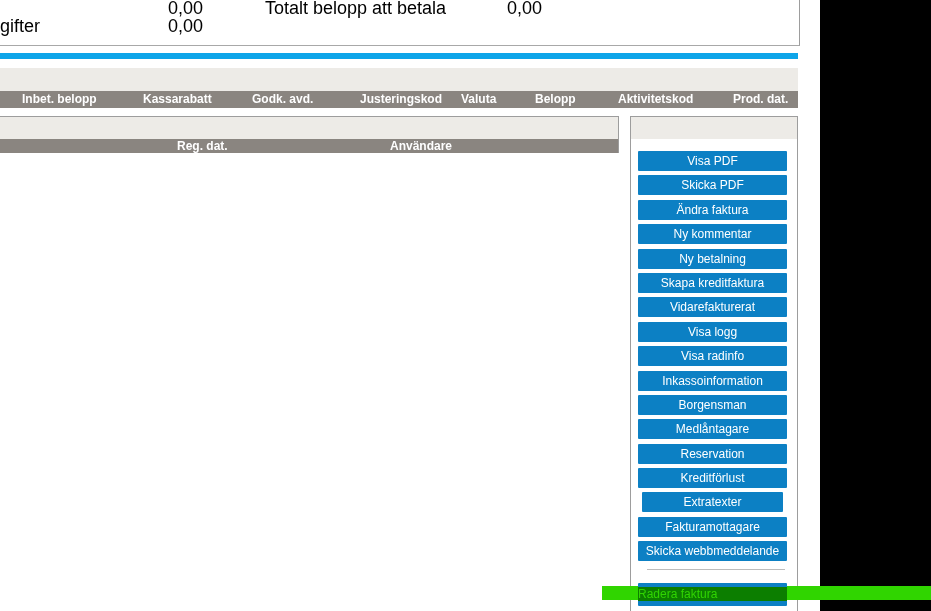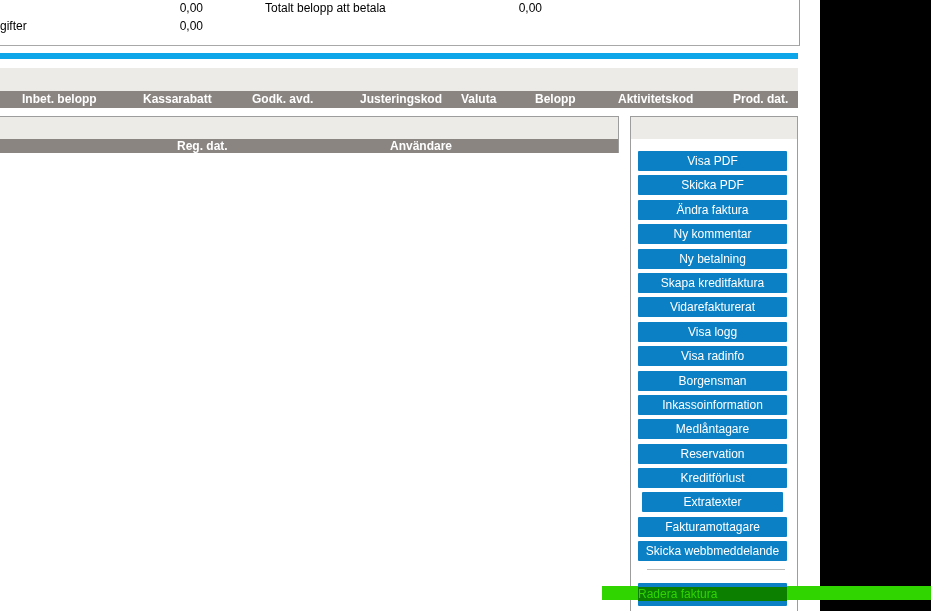--- a/index.html
+++ b/index.html
@@ -6,21 +6,21 @@
   .screen {
     position:relative; width:931px; height:611px; overflow:hidden;
     background:#ffffff; font-family:"Liberation Sans", sans-serif; color:#000;
   }
 
   
   .top-panel {
     position:absolute; left:0; top:0; width:799px; height:45px;
     border-right:1px solid #9d9d9d; border-bottom:1px solid #a8a8a8; background:#fff;
   }
-  .t-text { position:absolute; font-size:12px; line-height:15px; white-space:nowrap; }
+  .t-text { position:absolute; font-size:18px; line-height:15px; white-space:nowrap; }
   .v1 { left:120px; top:1px;  width:83px; text-align:right; }
   .l1 { left:265px; top:1px; }
   .v2 { left:459px; top:1px;  width:83px; text-align:right; }
   .l2 { left:0px;   top:19px; }
   .v3 { left:120px; top:19px; width:83px; text-align:right; }
 
   
   .payments-section {
     position:absolute; left:0; top:53px; width:798px;
     border-top:6px solid #0ea5e9; background:#fff;
@@ -125,22 +125,22 @@
 
     <button class="action-btn">Visa PDF</button>
         <button class="action-btn">Skicka PDF</button>
         <button class="action-btn">Ändra faktura</button>
         <button class="action-btn">Ny kommentar</button>
         <button class="action-btn">Ny betalning</button>
         <button class="action-btn">Skapa kreditfaktura</button>
         <button class="action-btn">Vidarefakturerat</button>
         <button class="action-btn">Visa logg</button>
         <button class="action-btn">Visa radinfo</button>
+        <button class="action-btn">Inkassoinformation</button>
         <button class="action-btn">Borgensman</button>
-        <button class="action-btn">Inkassoinformation</button>
         <button class="action-btn">Medlåntagare</button>
         <button class="action-btn">Reservation</button>
         <button class="action-btn">Kreditförlust</button>
         <button class="action-btn focused">Extratexter</button>
         <button class="action-btn">Fakturamottagare</button>
         <button class="action-btn">Skicka webbmeddelande</button>
       </div>
     <div class="divider"></div>
     <button class="action-btn delete-btn">
       <span class="delete-stripe">

